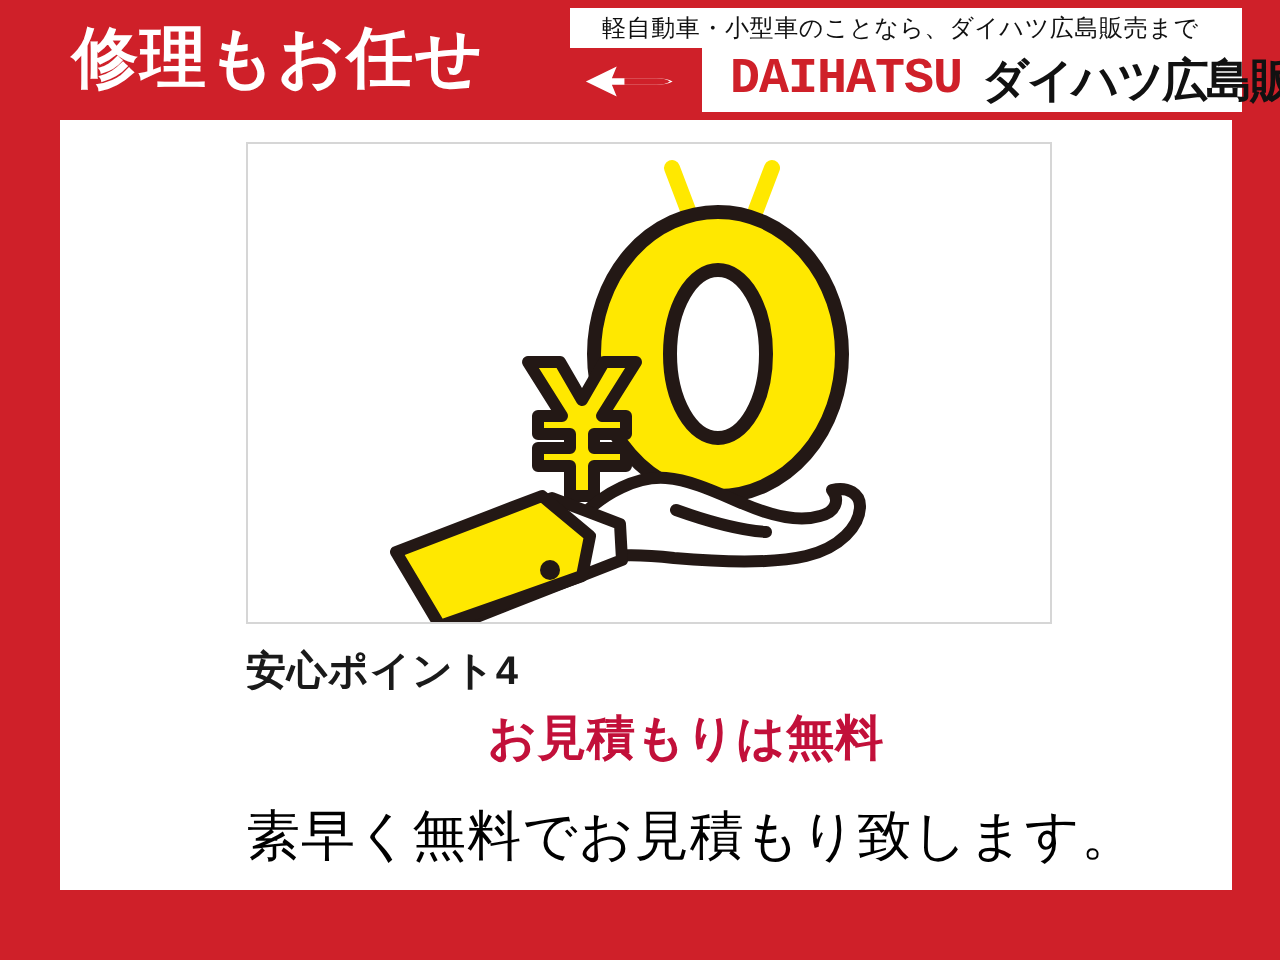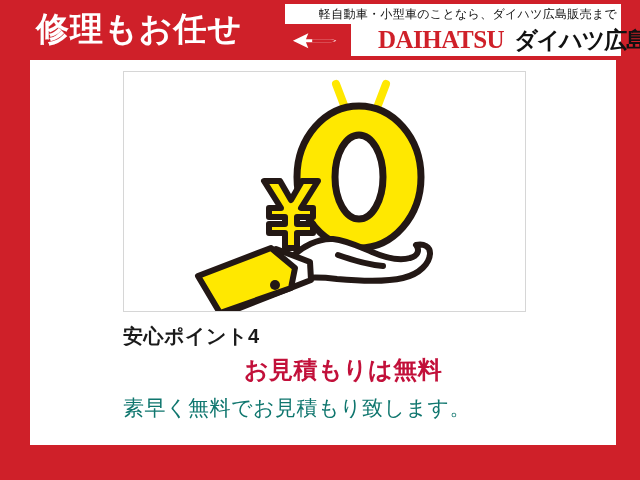--- a/index.html
+++ b/index.html
@@ -39,21 +39,20 @@
     background: #cf2029;
   }
 
   
   .header {
     position: absolute;
     left: 0; top: 0;
     width: 640px; height: 60px;
     background: #cf2029;
     overflow: hidden;
-    text-align: center;
   }
   .header-title {
     position: absolute;
     left: 36px;
     top: 10px;
     color: #ffffff;
     font-size: 33px;
     font-weight: bold;
     letter-spacing: 1px;
     white-space: nowrap;
@@ -98,24 +97,24 @@
     align-items: center;
     justify-content: center;
     flex: none;
   }
   .logo-emblem svg { display: block; }
   .logo-daihatsu {
     color: #cf2029;
     font-size: 25px;
     font-weight: bold;
     letter-spacing: -0.5px;
-    margin-left: 27px;
+    margin-left: 14px;
     line-height: 30px;
     white-space: nowrap;
-    font-family: Liberation Serif, serif;
+    font-family: Liberation Mono, monospace;
   }
   .logo-jp {
     color: #111111;
     font-size: 23px;
     font-weight: bold;
     letter-spacing: -1px;
     margin-left: 10px;
     line-height: 30px;
     white-space: nowrap;
   }
@@ -173,26 +172,26 @@
     font-size: 24px;
     font-weight: bold;
     color: #c2103a;
     letter-spacing: 0.5px;
     line-height: 32px;
     margin-top: 4px;
     white-space: nowrap;
     text-align: center;
   }
   .cap-desc {
-    font-size: 21px;
+    font-size: 27px;
     font-weight: normal;
-    color: #0f766e;
+    color: #000000;
     letter-spacing: 0.5px;
     line-height: 30px;
-    margin-top: 7px;
+    margin-top: 17px;
     white-space: nowrap;
   }
 </style>
 </head>
 <body>
 
 <div id="page">
 
   <div class="frame-left"></div>
   <div class="frame-right"></div>

